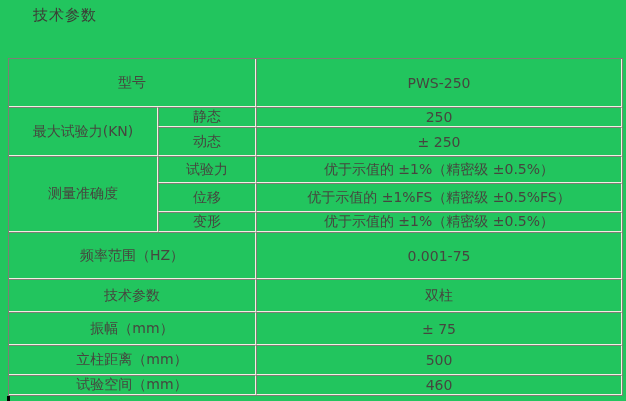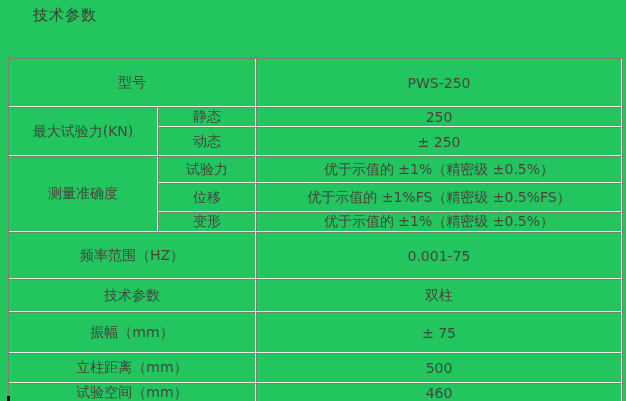--- a/index.html
+++ b/index.html
@@ -100,21 +100,21 @@
         <td>优于示值的 ±1%（精密级 ±0.5%）</td>
       </tr>
       <tr style="height:47px">
         <td colspan="2" class="first-col">频率范围（HZ）</td>
         <td>0.001-75</td>
       </tr>
       <tr style="height:33px">
         <td colspan="2" class="first-col">技术参数</td>
         <td>双柱</td>
       </tr>
-      <tr style="height:41px">
+      <tr style="height:33px">
         <td colspan="2" class="first-col">振幅（mm）</td>
         <td>± 75</td>
       </tr>
       <tr style="height:30px">
         <td colspan="2" class="first-col">立柱距离（mm）</td>
         <td>500</td>
       </tr>
       <tr style="height:17px">
         <td colspan="2" class="first-col">试验空间（mm）</td>
         <td>460</td>

